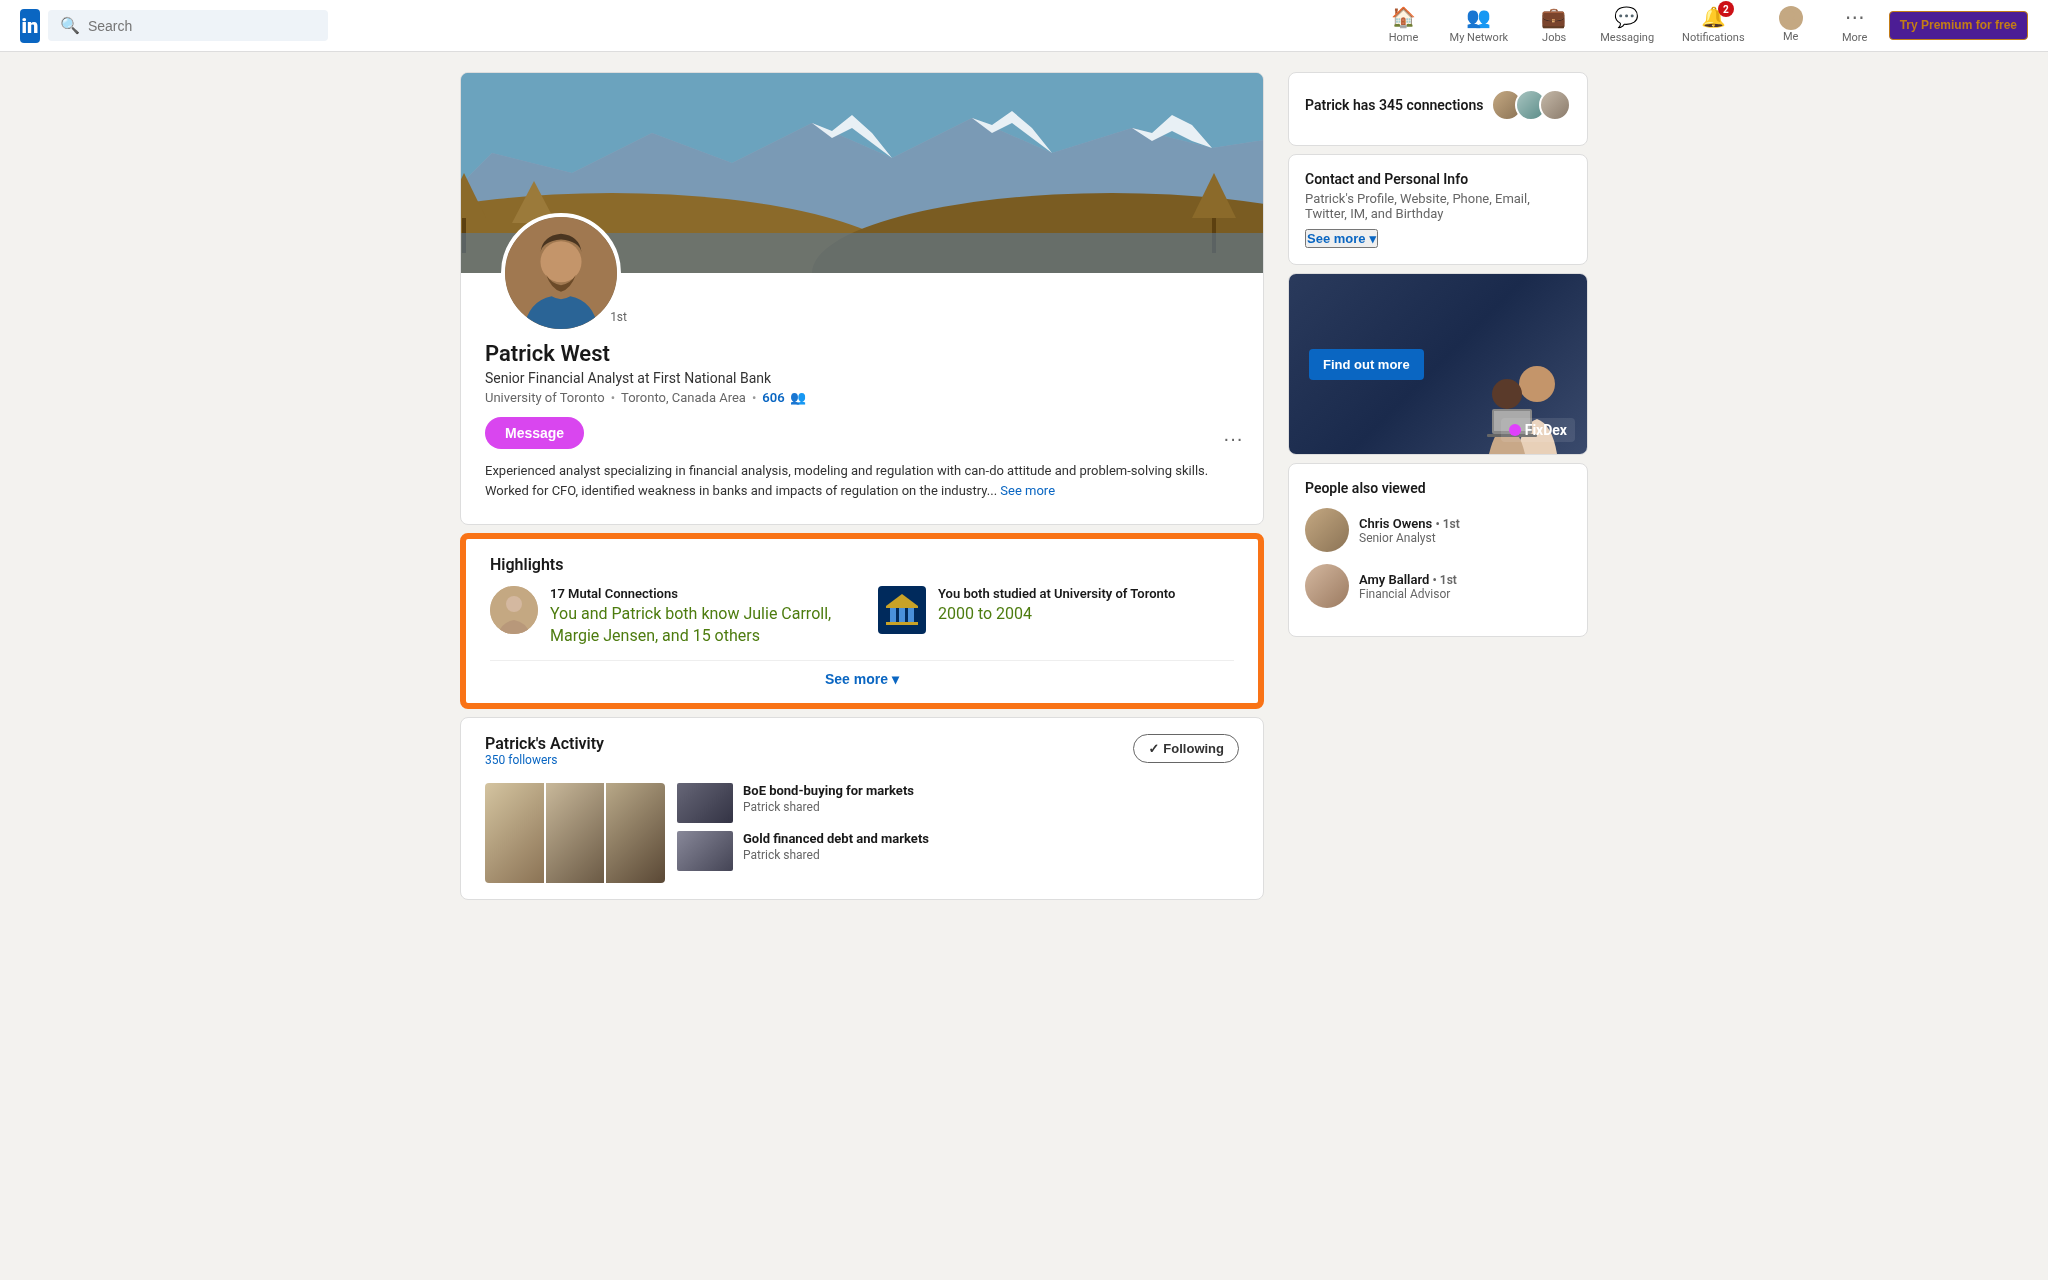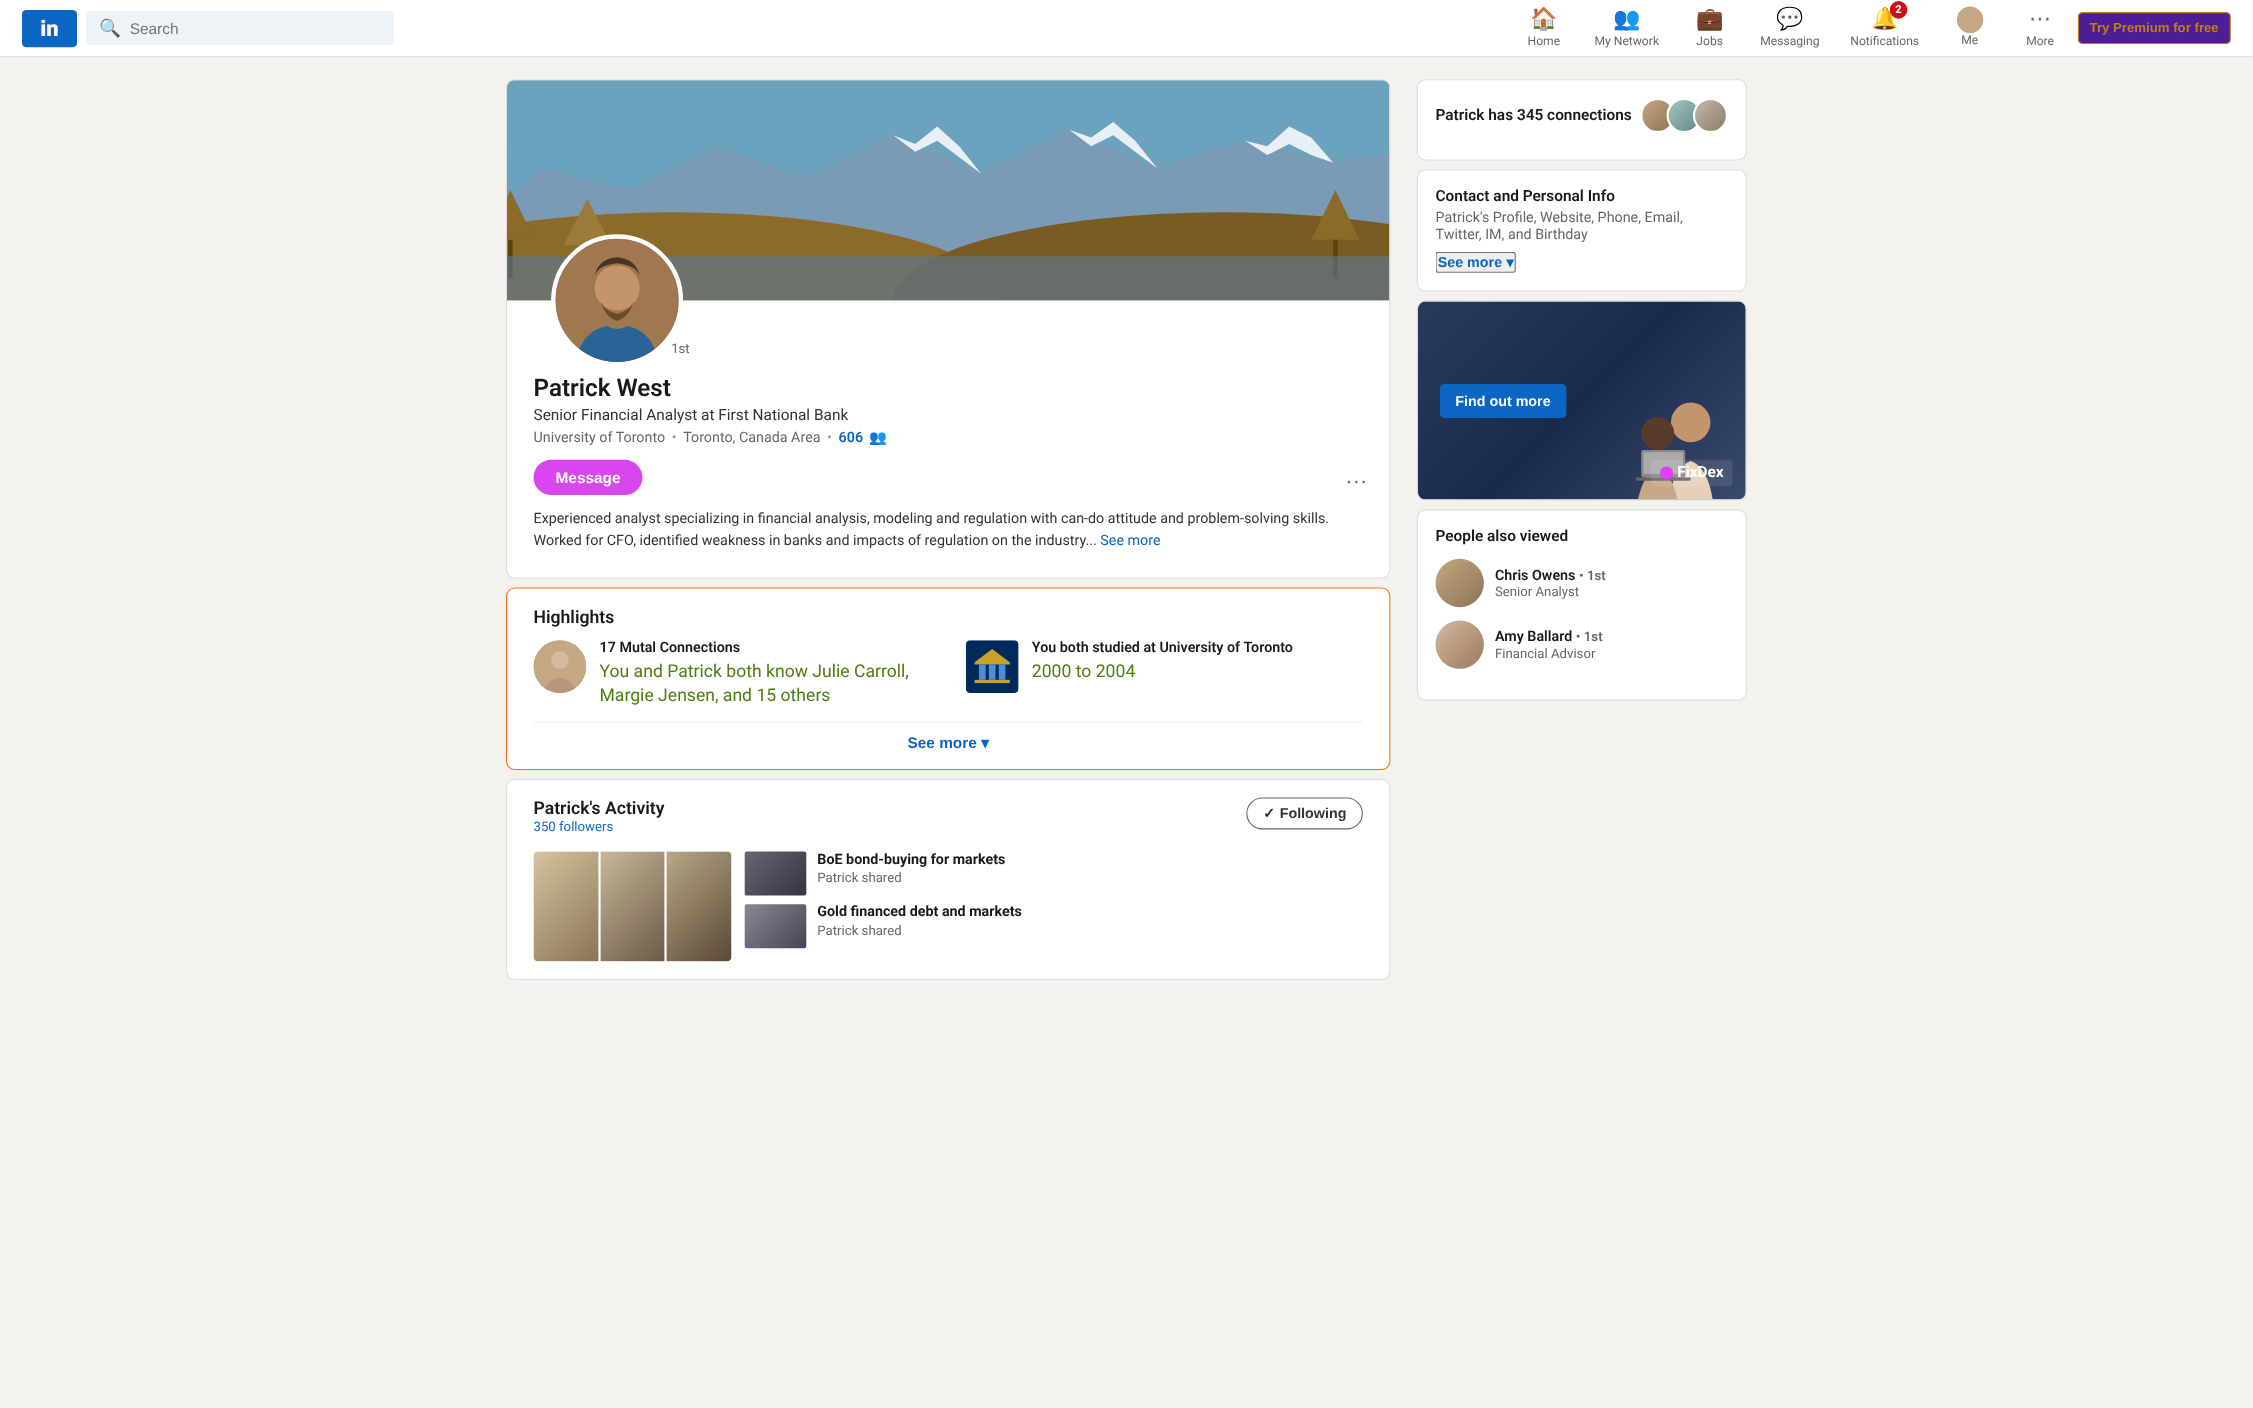--- a/index.html
+++ b/index.html
@@ -9,21 +9,21 @@
     .navbar {
       background: #fff;
       border-bottom: 1px solid #ddd;
       display: flex;
       align-items: center;
       padding: 0 20px;
       height: 52px;
       position: sticky; top: 0; z-index: 100;
     }
     .nav-logo {
-      width: 50px; height: 34px;
+      width: 20px; height: 34px;
       background: #0a66c2;
       border-radius: 4px;
       display: flex; align-items: center; justify-content: center;
       color: #fff; font-weight: 900; font-size: 20px;
       margin-right: 8px; flex-shrink: 0;
     }
     .nav-search {
       display: flex; align-items: center;
       background: #eef3f8; border-radius: 4px;
       padding: 6px 12px; width: 280px; margin-right: 20px;
@@ -147,21 +147,21 @@
     .profile-summary {
       font-size: 13px; color: #333; line-height: 1.5;
       padding: 0 0 8px 0;
     }
     .see-more-inline { color: #0a66c2; cursor: pointer; font-size: 13px; }
 
     
     .highlights-card {
       background: #fff;
       border-radius: 8px;
-      border: 1px solid #f97316;
+      border: 6px solid #f97316;
       padding: 16px 24px;
       margin-bottom: 8px;
     }
     .highlights-title { font-size: 16px; font-weight: 600; color: #191919; margin-bottom: 12px; }
     .highlights-grid { display: flex; gap: 32px; }
     .highlight-item { display: flex; align-items: flex-start; gap: 12px; flex: 1; }
     .highlight-avatar {
       width: 48px; height: 48px; border-radius: 50%;
       background: #c4a882; flex-shrink: 0; overflow: hidden;
       display: flex; align-items: center; justify-content: center;

